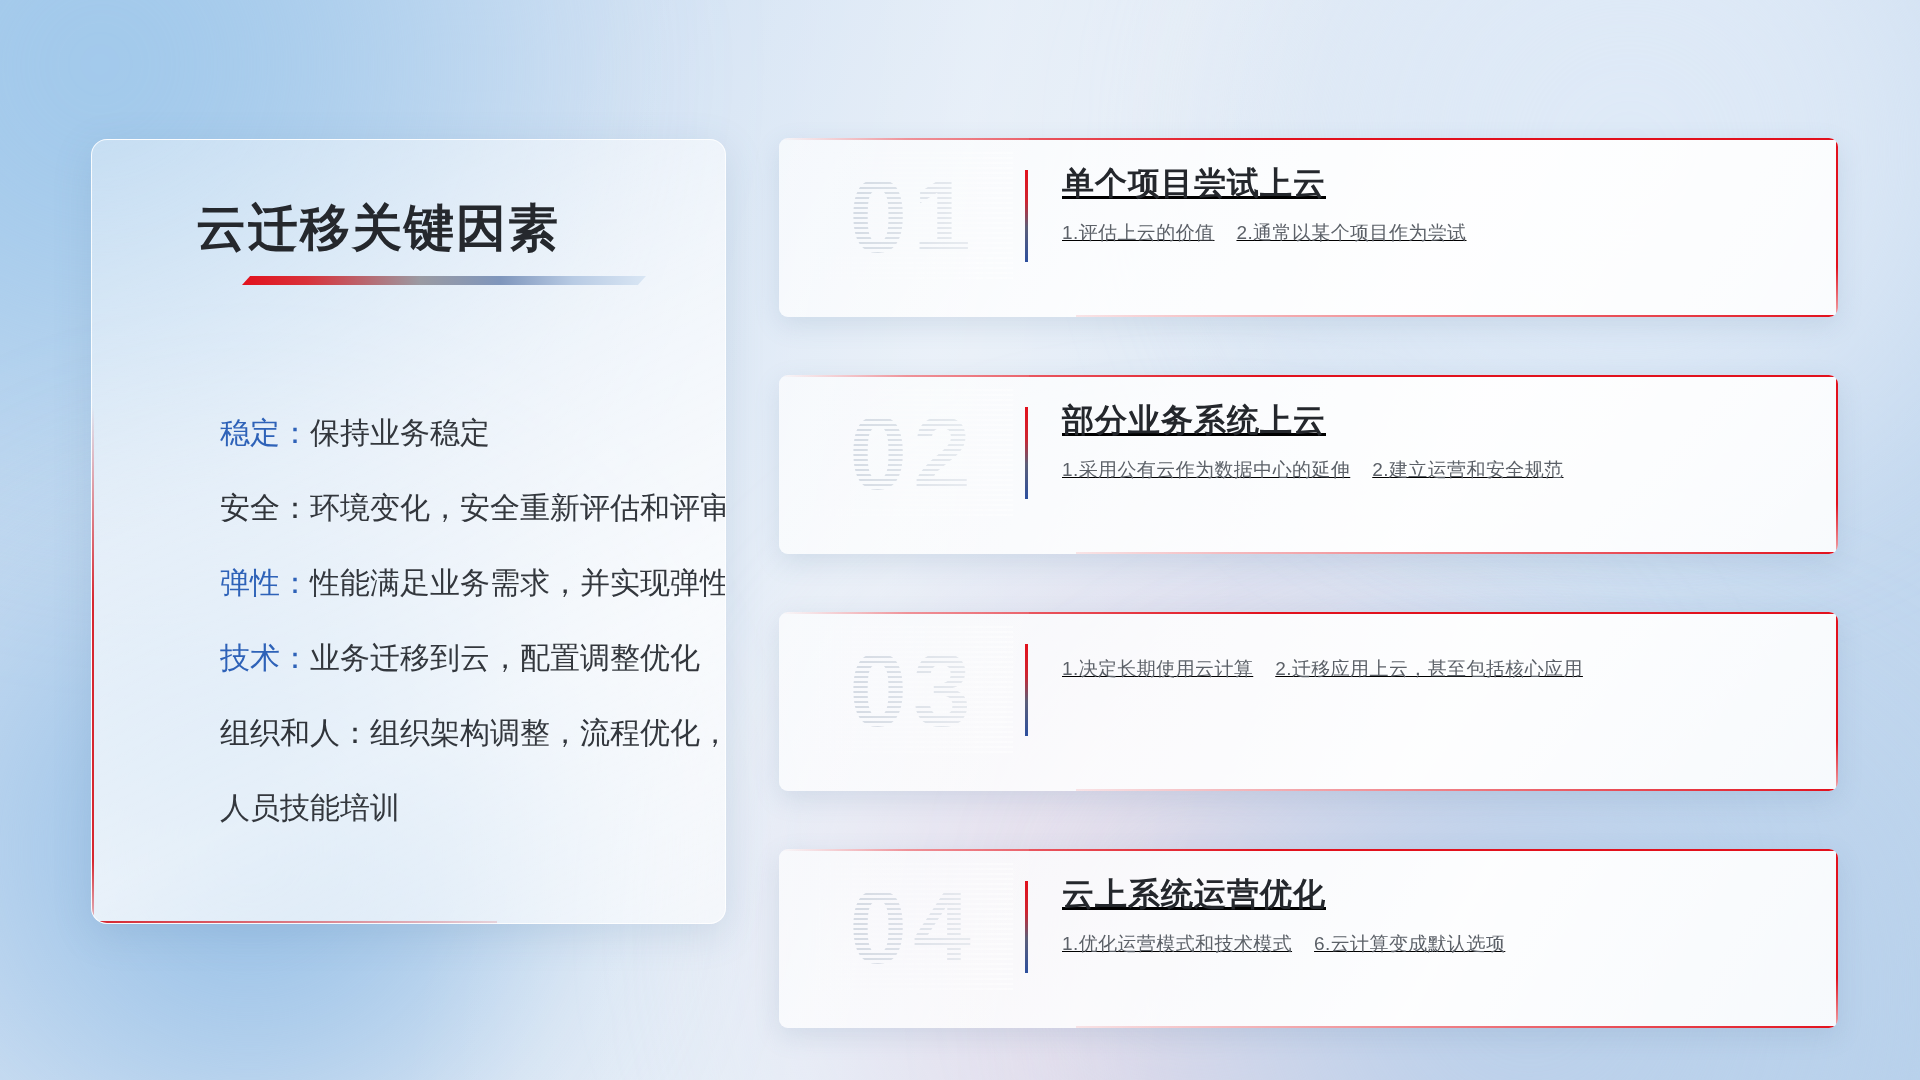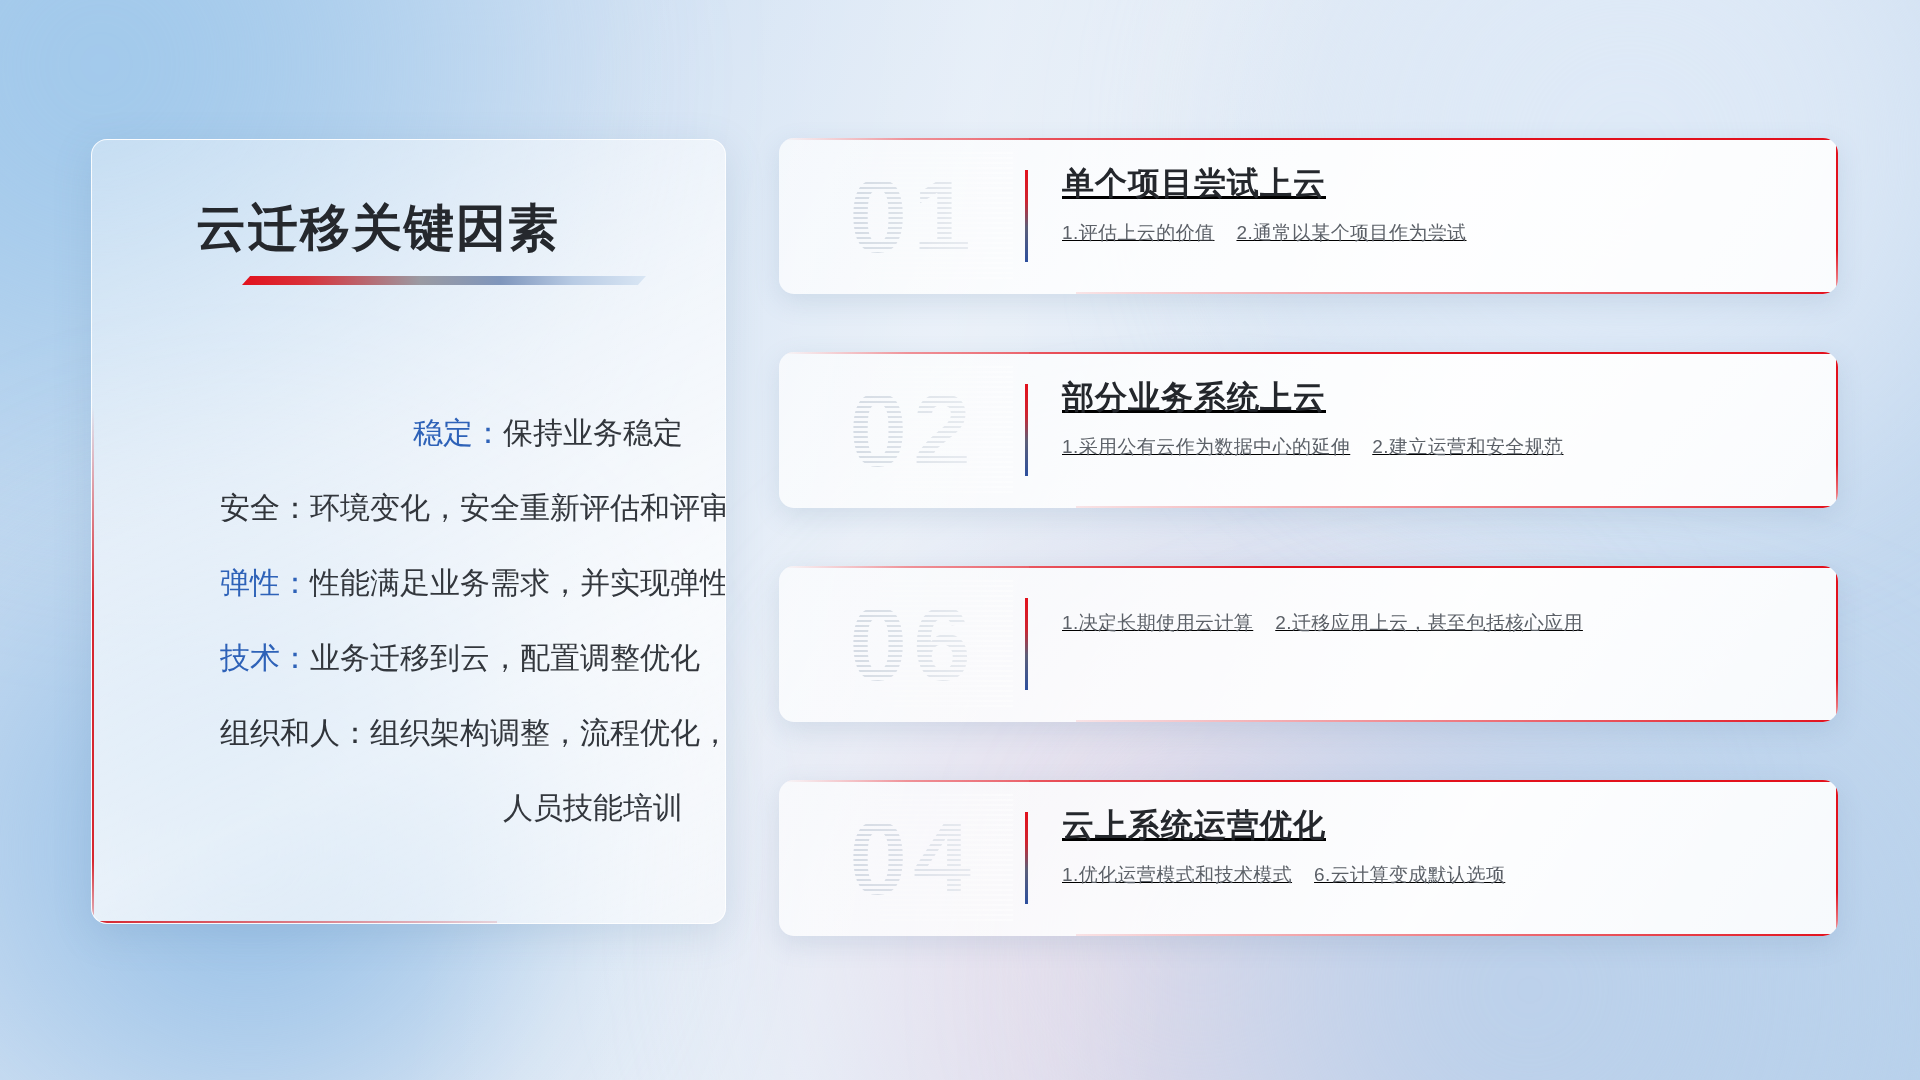--- a/index.html
+++ b/index.html
@@ -55,36 +55,36 @@
     position:absolute; left:104px; top:55px;
     font-size:50px; font-weight:700; letter-spacing:2px; color:#25282d;
     white-space:nowrap;
   }
   .title-rule{
     position:absolute; left:150px; top:136px; width:404px; height:9px;
     background:linear-gradient(90deg,#e2111d 0%,#d9313a 16%,#9a9aa2 44%,#7f96bc 64%,#b8cbe4 82%,#d9e6f4 100%);
     clip-path:polygon(2% 0,100% 0,98% 100%,0 100%);
   }
 
-  .factor-list{ position:absolute; left:128px; top:278px; right:42px;text-align:right; }
+  .factor-list{ position:absolute; left:128px; top:278px; right:42px; }
   .factor{
     font-size:30px; line-height:1.0; color:#30343a;
     margin-bottom:45px; white-space:nowrap;
   }
   .factor:last-child{ margin-bottom:0; }
   .factor .k{ font-weight:400; }
   .factor.blue .k{ color:#2e62b8; }
   .factor.dark .k{ color:#30343a; }
   .factor .v{ color:#33373d; }
 
   
   #steps{ position:absolute; left:779px; top:138px; width:1059px; }
   .step{
-    position:relative; height:156px; margin-bottom:58px;
-    border-radius:15px;
+    position:relative; height:179px; margin-bottom:58px;
+    border-radius:9px;
     background:linear-gradient(120deg,rgba(255,255,255,.55) 0%,rgba(255,255,255,.86) 34%,rgba(255,255,255,.97) 62%,rgba(255,255,255,.88) 100%);
     box-shadow:0 8px 26px rgba(88,122,160,.16);
     overflow:hidden;
   }
   .step:last-child{ margin-bottom:0;padding-left:44px; }
   .step .cap-top{
     position:absolute; left:0; right:0; top:0; height:2px;
     background:linear-gradient(90deg,rgba(226,17,29,0) 0%,rgba(226,17,29,.55) 12%,#e2111d 46%,#e2111d 100%);
   }
   .step .cap-right{
@@ -202,21 +202,21 @@
         <span>1.采用公有云作为数据中心的延伸</span><span class="gap"></span><span>2.建立运营和安全规范</span>
       </div>
     </div>
   </article>
 
   <article class="step">
     <div class="cap-top"></div>
     <div class="cap-right"></div>
     <div class="cap-bottom"></div>
     <div class="glass-left"></div>
-    <div class="step-num">06</div>
+    <div class="step-num">03</div>
     <div class="step-bar"></div>
     <div class="step-text">
       <div class="step-sub">
         <span>1.决定长期使用云计算</span><span class="gap"></span><span>2.迁移应用上云，甚至包括核心应用</span>
       </div>
     </div>
   </article>
 
   <article class="step">
     <div class="cap-top"></div>

